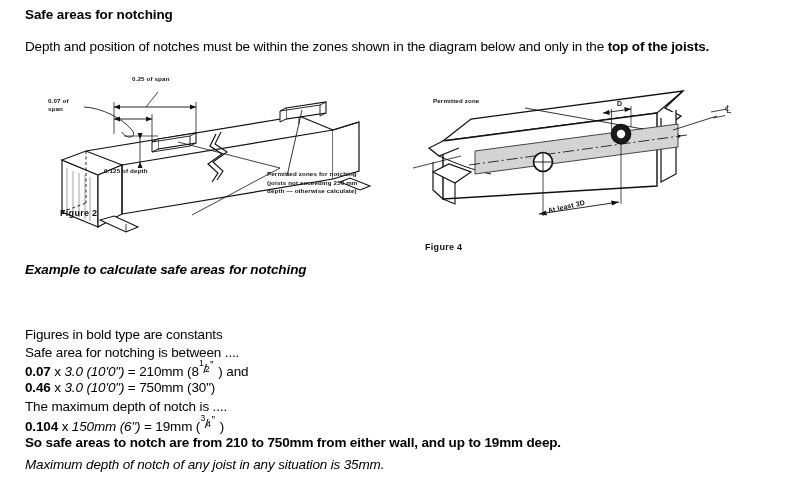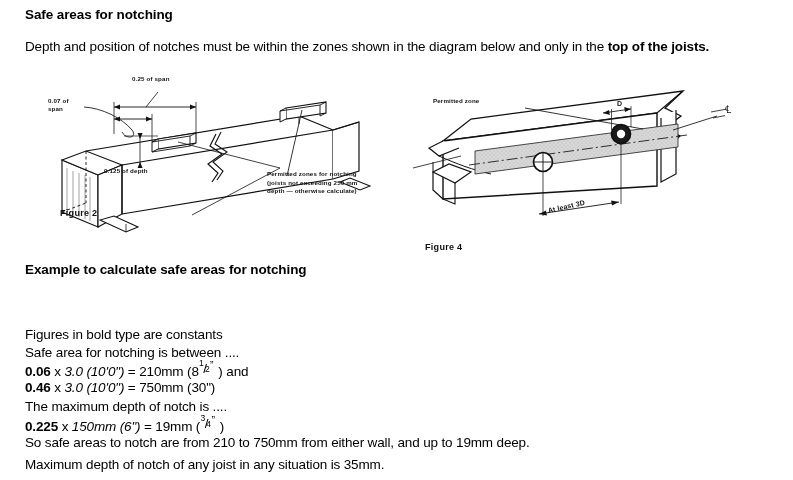--- a/index.html
+++ b/index.html
@@ -264,32 +264,32 @@
 
     <div class="fig-label" style="left:192px; top:13px; font-size:7px;">D</div>
 
     <div class="fig-label rot" style="left:124px; top:120px; font-size:7px;">At least 3D</div>
 
     <div class="fig-label" style="left:300px; top:16px; font-size:11px; font-weight:normal;">℄</div>
 
     <div class="fig-caption" style="left:0px; top:128px;margin-top:28px;">Figure 4</div>
   </div>
 
-  <div class="h-bold" style="left:25px; top:262px;">Example to calculate safe areas for notching</div>
+  <div class="h-bold" style="left:25px; top:262px;font-style:italic;">Example to calculate safe areas for notching</div>
 
 
   <div class="body-line" style="left:25px; top:345px;">Safe area for notching is between ....</div>
 
   <div class="body-line" style="left:25px; top:327px;">Figures in bold type are constants</div>
 
-  <div class="body-line" style="left:25px; top:362px;"><b>0.06</b><span> x </span><i>3.0 (10'0")</i><span> = 210mm (8</span><span class="frac"><span class="num">1</span><span class="sl">/</span><span class="den">2</span><span class="pr">”</span></span><span>) and</span></div>
+  <div class="body-line" style="left:25px; top:362px;"><b>0.07</b><span> x </span><i>3.0 (10'0")</i><span> = 210mm (8</span><span class="frac"><span class="num">1</span><span class="sl">/</span><span class="den">2</span><span class="pr">”</span></span><span>) and</span></div>
 
   <div class="body-line" style="left:25px; top:380px;"><b>0.46</b><span> x </span><i>3.0 (10'0")</i><span> = 750mm (30")</span></div>
 
   <div class="body-line" style="left:25px; top:399px;">The maximum depth of notch is ....</div>
 
-  <div class="body-line" style="left:25px; top:417px;"><b>0.225</b><span> x </span><i>150mm (6")</i><span> = 19mm (</span><span class="frac"><span class="num">3</span><span class="sl">/</span><span class="den">4</span><span class="pr">”</span></span><span>)</span></div>
-
-  <div class="body-line" style="left:25px; top:435px;">So safe areas to notch are from 210 to 750mm from either wall, and up to 19mm deep.</div>
-
-  <div class="body-line" style="left:25px; top:457px;">Maximum depth of notch of any joist in any situation is 35mm.</div>
+  <div class="body-line" style="left:25px; top:417px;"><b>0.104</b><span> x </span><i>150mm (6")</i><span> = 19mm (</span><span class="frac"><span class="num">3</span><span class="sl">/</span><span class="den">4</span><span class="pr">”</span></span><span>)</span></div>
+
+  <div class="body-line" style="left:25px; top:435px;font-weight:bold;">So safe areas to notch are from 210 to 750mm from either wall, and up to 19mm deep.</div>
+
+  <div class="body-line" style="left:25px; top:457px;font-style:italic;">Maximum depth of notch of any joist in any situation is 35mm.</div>
 
 </div>
 
 </body></html>

